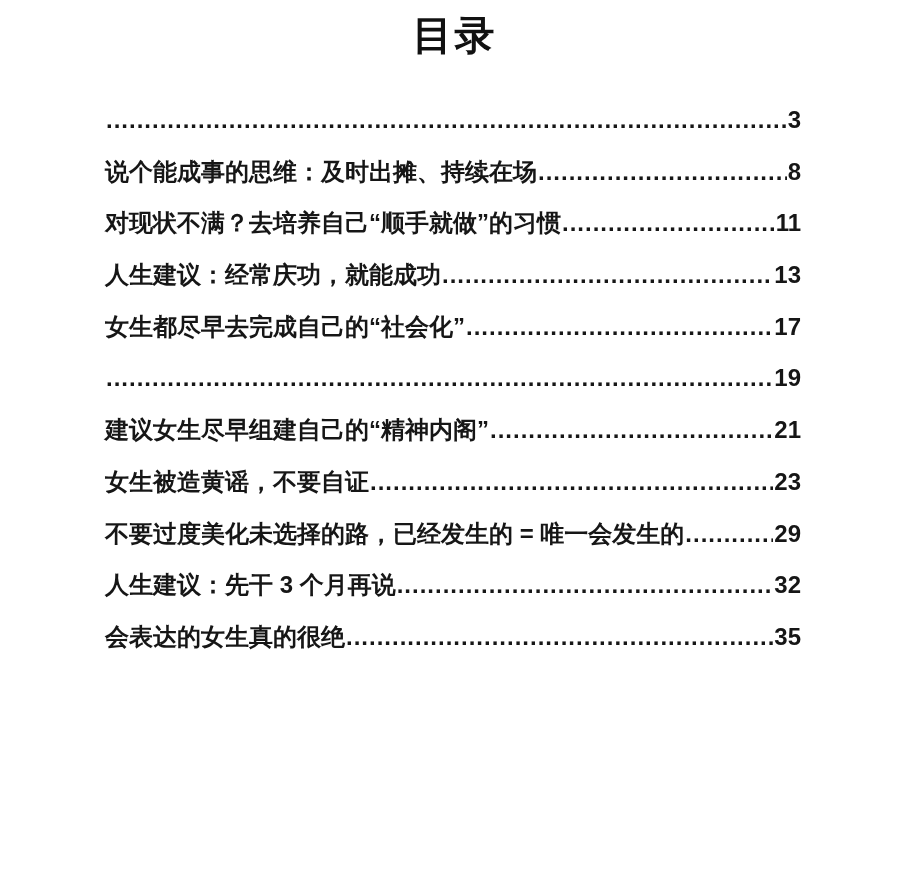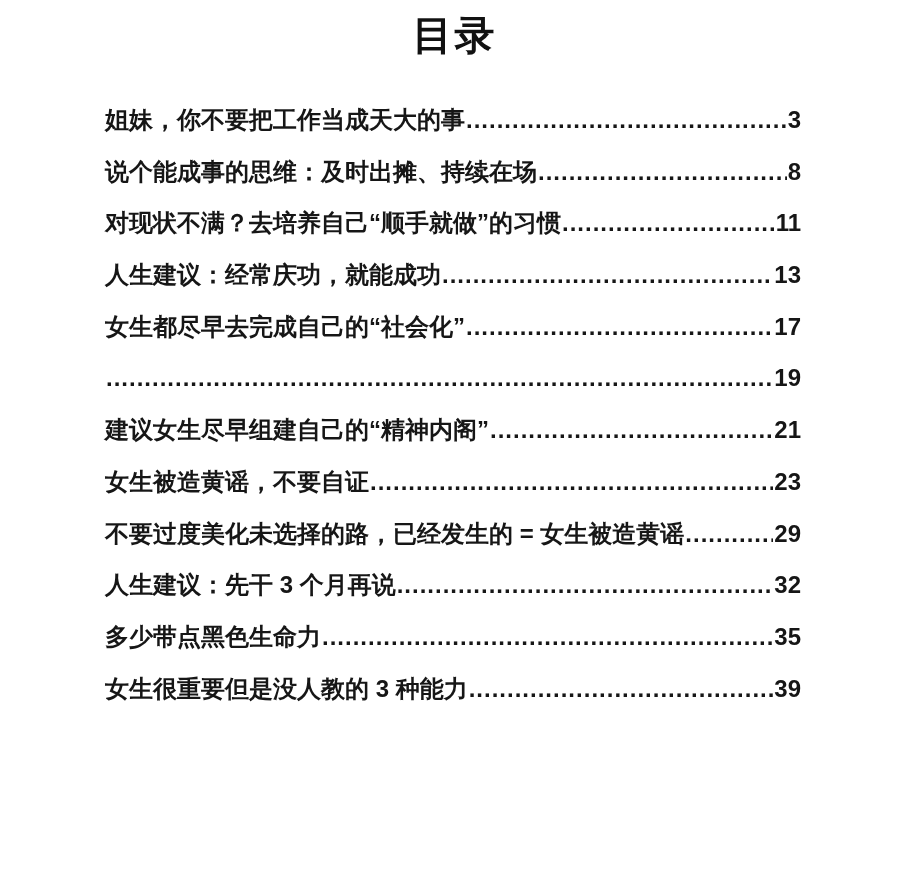--- a/index.html
+++ b/index.html
@@ -59,21 +59,20 @@
   }
 </style>
 </head>
 <body>
 
 <div class="page">
   <h1 class="page-title">目录</h1>
 
   <div class="toc">
   <div class="entry">
-    <span class="label">姐妹，你不要把工作当成天大的事</span>
     <span class="leader"></span>
     <span class="pagenum">3</span>
   </div>
 
 
   <div class="entry">
     <span class="label">说个能成事的思维：及时出摊、持续在场</span>
     <span class="leader"></span>
     <span class="pagenum">8</span>
   </div>
@@ -109,36 +108,31 @@
   </div>
 
   <div class="entry">
     <span class="label">女生被造黄谣，不要自证</span>
     <span class="leader"></span>
     <span class="pagenum">23</span>
   </div>
 
 
   <div class="entry">
-    <span class="label">不要过度美化未选择的路，已经发生的 = 女生被造黄谣</span>
+    <span class="label">不要过度美化未选择的路，已经发生的 = 唯一会发生的</span>
     <span class="leader"></span>
     <span class="pagenum">29</span>
   </div>
 
   <div class="entry">
     <span class="label">人生建议：先干 3 个月再说</span>
     <span class="leader"></span>
     <span class="pagenum">32</span>
   </div>
 
   <div class="entry">
-    <span class="label">多少带点黑色生命力</span>
+    <span class="label">会表达的女生真的很绝</span>
     <span class="leader"></span>
     <span class="pagenum">35</span>
   </div>
 
-  <div class="entry">
-    <span class="label">女生很重要但是没人教的 3 种能力</span>
-    <span class="leader"></span>
-    <span class="pagenum">39</span>
-  </div>
 </div>
 </div>
 
 </body></html>

